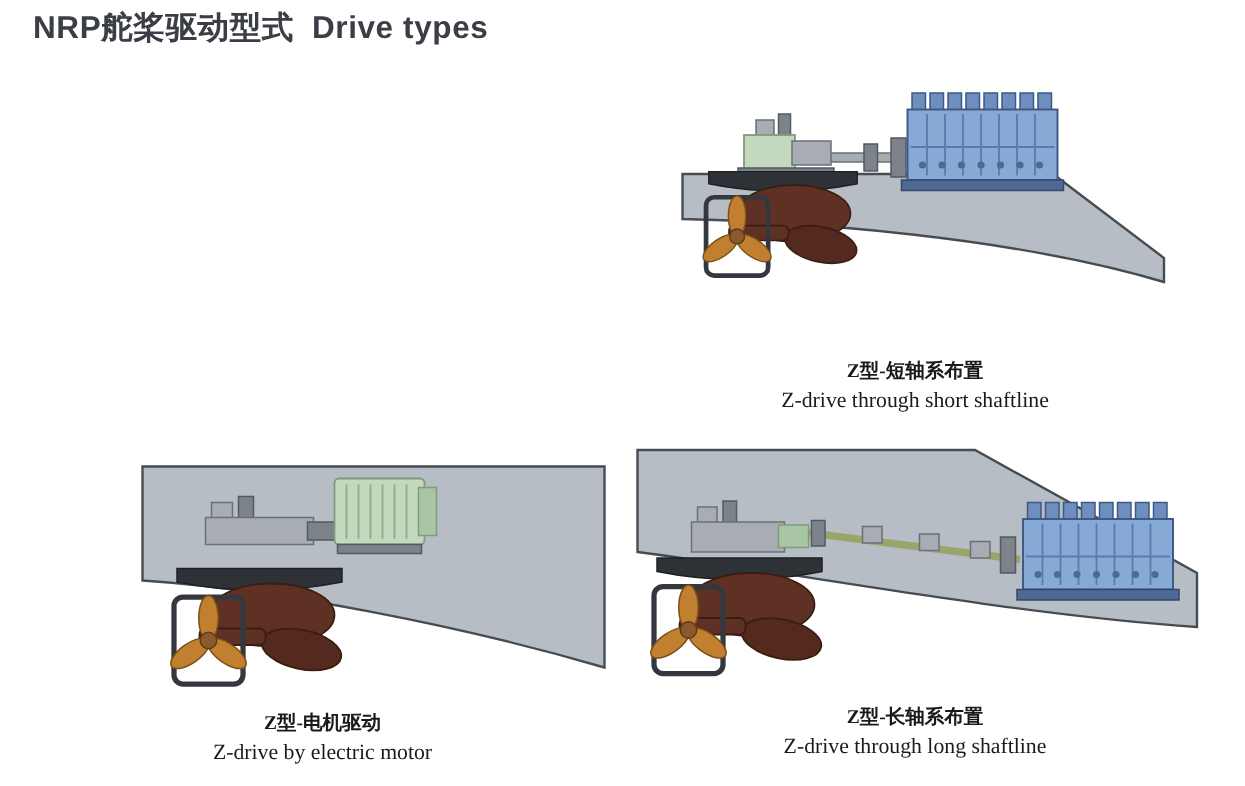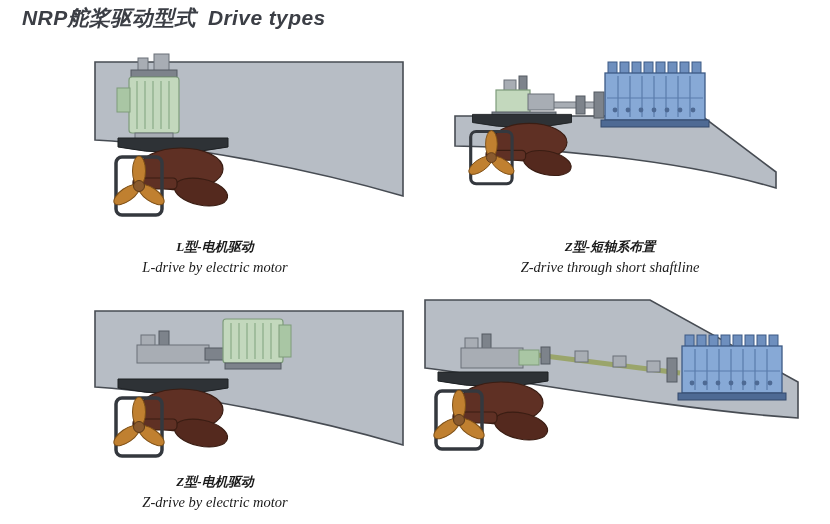--- a/index.html
+++ b/index.html
@@ -2,21 +2,21 @@
 <html style="--hull-fill: #b7bdc5; --hull-stroke: #474c53; --motor-green: #c3d8bd; --engine-blue: #87a9d6; --pod-brown: #5f3024; --propeller-orange: #c08030; --title-color: #3b3e45; --caption-color: #1a1a1a;"><head>
 <meta charset="utf-8">
 <style>
   * { margin: 0; padding: 0; box-sizing: border-box; }
   html, body { background: #ffffff; }
   body {
     width: 830px; height: 524px;
     position: relative; overflow: hidden;
     font-family: "Liberation Sans", sans-serif;
   }
-  .canvas { position: absolute; inset: 0; width: 830px; height: 524px; background: #ffffff; font-style: italic; }
+  .canvas { position: absolute; inset: 0; width: 830px; height: 524px; background: #ffffff; }
 
   .title {
     position: absolute; left: 22px; top: 4px;
     font-size: 21px; font-weight: bold;
     color: var(--title-color, #3b3e45);
     letter-spacing: 0.4px;
   }
   .title .title-en { margin-left: 12px; }
 
   .fig { position: absolute; }
@@ -109,39 +109,20 @@
         </g>
         <rect class="engine-base" x="-4" y="58" width="108" height="7"></rect>
       </g>
     </defs>
   </svg>
 
   <h1 class="title">
     <span>NRP舵桨驱动型式</span><span class="title-en">Drive types</span>
   </h1>
 
-  <figure class="fig" id="fig1">
-    <svg width="345" height="172" viewBox="0 0 345 172" role="img">
-      <path class="hull" d="M20,12 L328,12 L328,146 C232,118 110,95 20,90 Z"></path>
-      <g>
-        <rect class="metal" x="63" y="8" width="10" height="14"></rect>
-        <rect class="metal" x="79" y="4" width="15" height="18"></rect>
-        <rect class="metal-dark" x="56" y="20" width="46" height="7"></rect>
-        <rect class="motor" x="54" y="27" width="50" height="56" rx="3"></rect>
-        <path class="fins" d="M62,31 V79 M70,31 V79 M78,31 V79 M86,31 V79 M94,31 V79"></path>
-        <rect class="motor-accent" x="42" y="38" width="13" height="24"></rect>
-        <rect class="metal" x="60" y="83" width="38" height="9"></rect>
-      </g>
-      <use href="#thruster-lower" transform="translate(98,92)"></use>
-    </svg>
-    <figcaption>
-      <div class="cap-zh">L型-电机驱动</div>
-      <div class="cap-en">L-drive by electric motor</div>
-    </figcaption>
-  </figure>
 
   <figure class="fig" id="fig3">
     <svg width="345" height="172" viewBox="0 0 345 172" role="img">
       <path class="hull" d="M20,16 L328,16 L328,150 C232,122 110,98 20,92 Z"></path>
       <g>
         <rect class="metal" x="66" y="40" width="14" height="11"></rect>
         <rect class="metal-dark" x="84" y="36" width="10" height="15"></rect>
         <rect class="metal" x="62" y="50" width="72" height="18"></rect>
         <rect class="metal-dark" x="130" y="53" width="22" height="12"></rect>
       </g>
@@ -196,15 +177,19 @@
       </g>
       <g>
         <rect class="metal" x="50" y="50" width="13" height="11"></rect>
         <rect class="metal-dark" x="67" y="46" width="9" height="15"></rect>
         <rect class="metal" x="46" y="60" width="62" height="20"></rect>
         <rect class="motor-accent" x="104" y="62" width="20" height="15"></rect>
       </g>
       <use href="#thruster-lower" transform="translate(78,88)"></use>
       <use href="#engine-unit" transform="translate(267,47)"></use>
     </svg>
+    <figcaption>
+      <div class="cap-zh">Z型-长轴系布置</div>
+      <div class="cap-en">Z-drive through long shaftline</div>
+    </figcaption>
   </figure>
 
 </div>
 
 </body></html>

